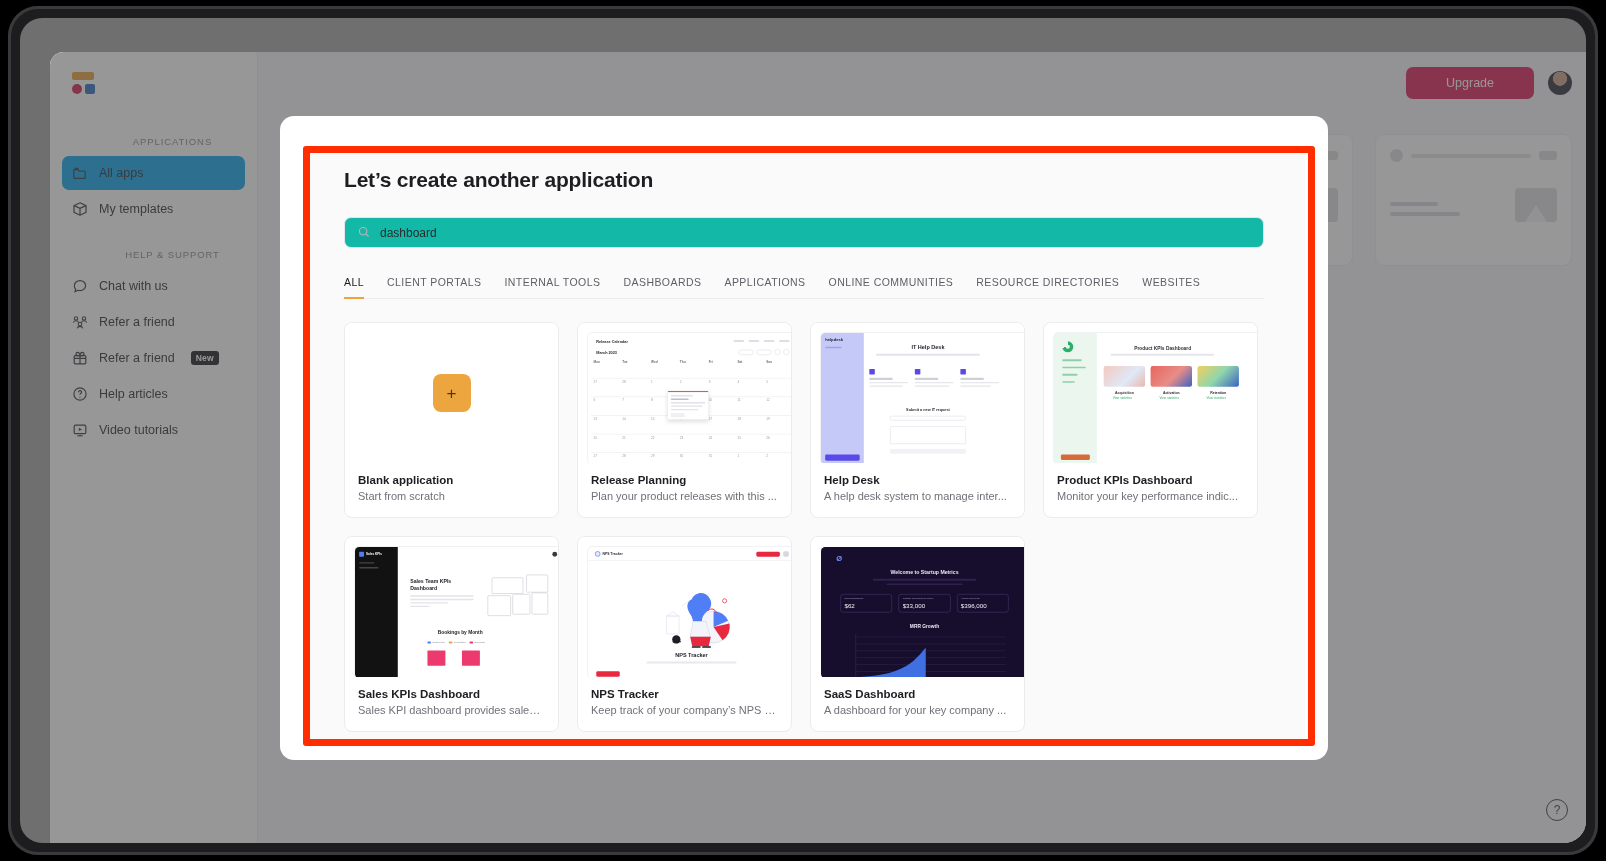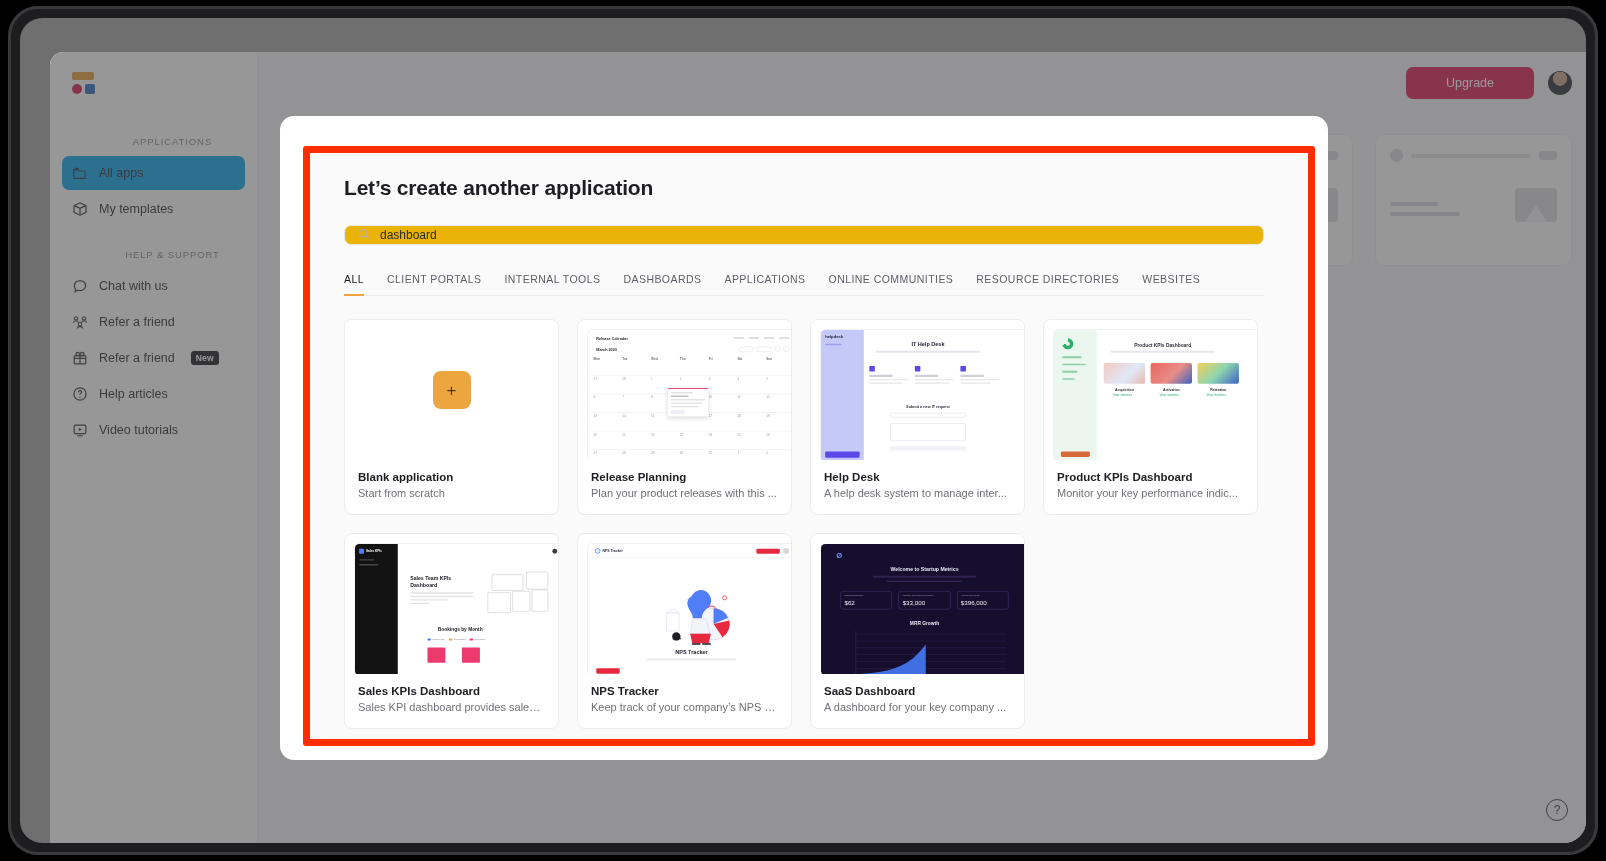--- a/index.html
+++ b/index.html
@@ -122,23 +122,23 @@
   }
   #redborder {
     position: absolute; left: 283px; top: 128px; width: 1012px; height: 600px;
     border: 7px solid #ff2d00; border-radius: 3px; pointer-events: none;
   }
   .modal-inner {
     position: absolute; left: 23px; top: 30px; width: 1002px; height: 596px;
     background: #fafafb; overflow: hidden;
   }
   .modal-pad { padding: 22px 41px 0 41px; }
-  .modal-title { font-size: 21px; font-weight: 700; color: #1d1d22; letter-spacing: -.2px; margin-top: 8px; }
+  .modal-title { font-size: 21px; font-weight: 700; color: #1d1d22; letter-spacing: -.2px; }
   .search-box {
-    margin-top: 25px; height: 20px; background: #eab308; border: 1px solid #e6e6ea;
+    margin-top: 25px; height: 31px; background: #14b8a6; border: 1px solid #e6e6ea;
     border-radius: 7px; display: flex; align-items: center; gap: 10px; padding: 0 13px;
   }
   .search-box svg { width: 12px; height: 12px; color: #b4b4bb; flex: none; }
   .search-box input {
     flex: 1; border: none; outline: none; font-size: 12px; color: #2a2a30;
     font-family: "Liberation Sans", sans-serif; background: transparent;
   }
   .tabs {
     margin-top: 28px; display: flex; gap: 23px; border-bottom: 1px solid #ececef;
   }

